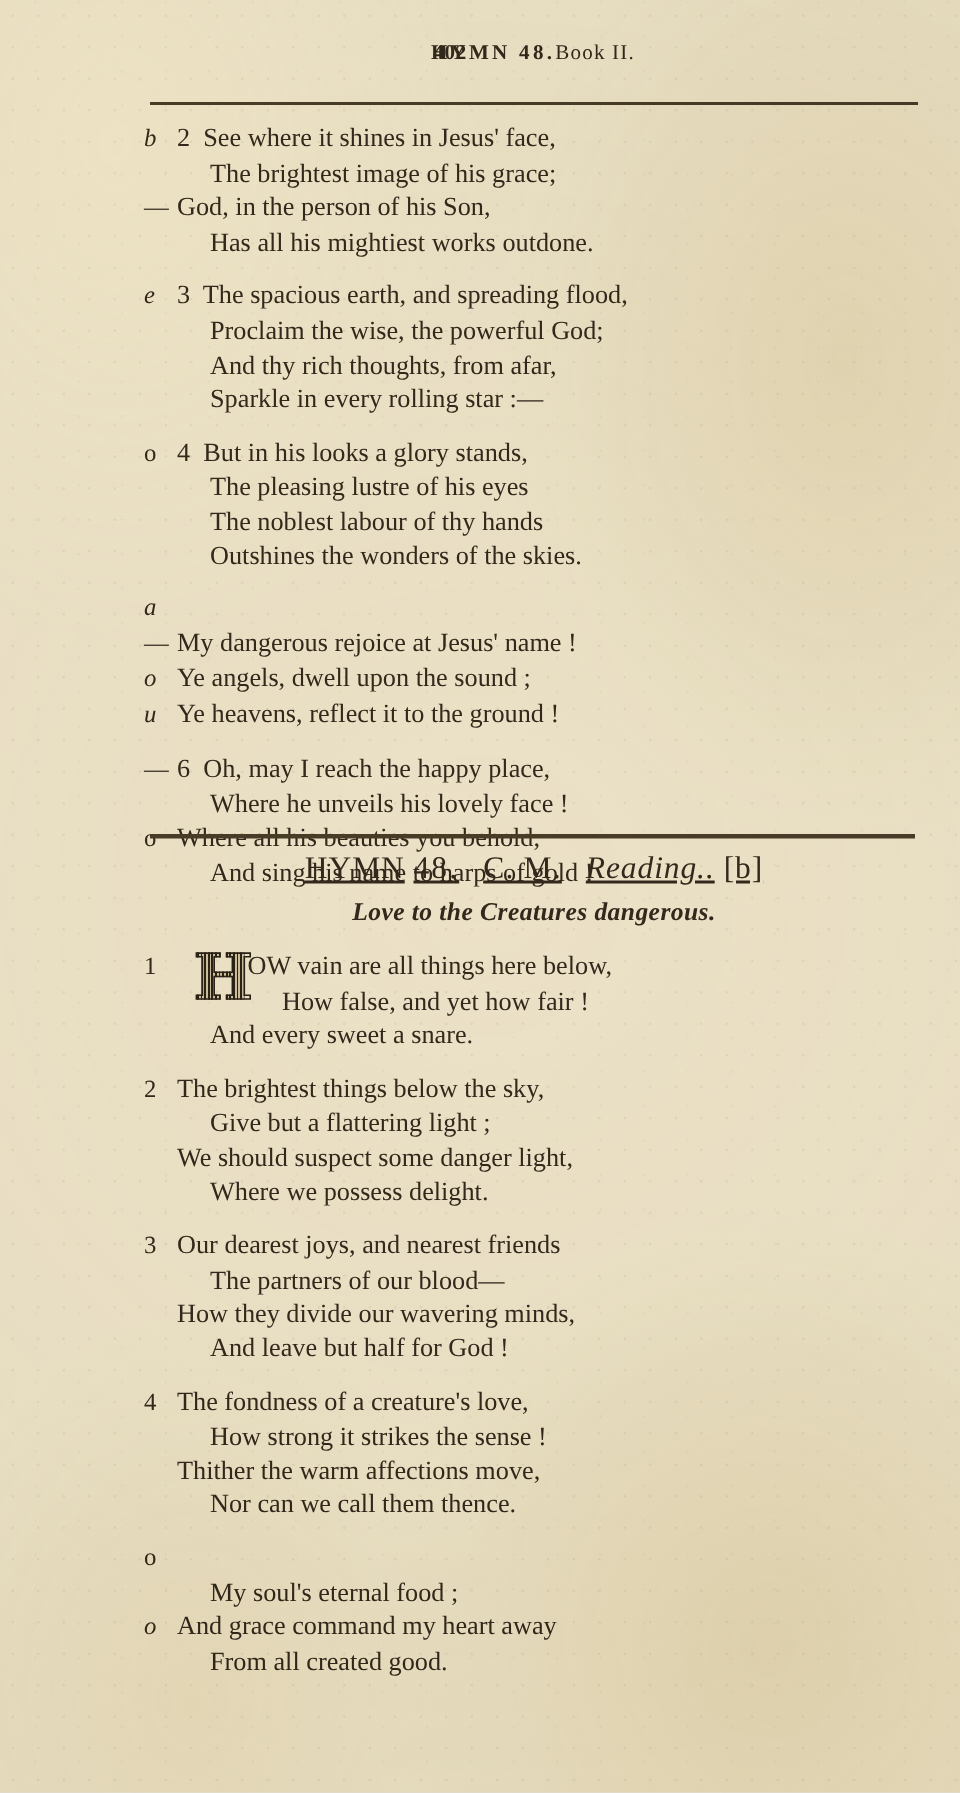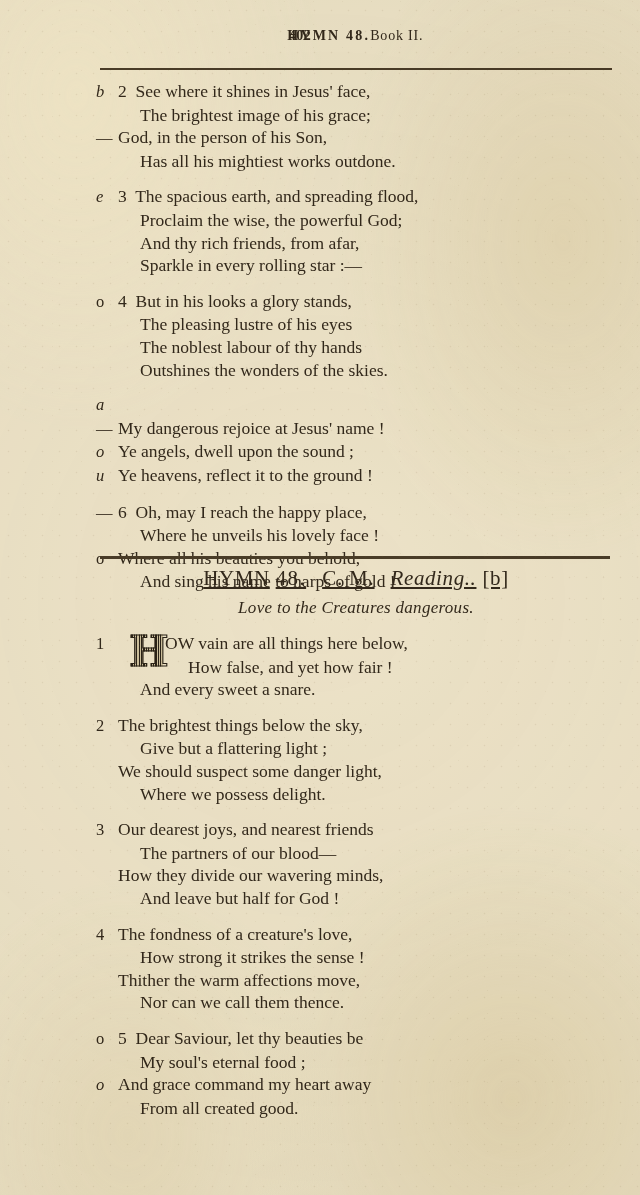--- a/index.html
+++ b/index.html
@@ -111,20 +111,21 @@
   }
   #hymnhead .title .num { letter-spacing: 1.4px; }
   #hymnhead .title .meter { margin-left: 16px; letter-spacing: .8px; }
   #hymnhead .title .tune  { margin-left: 16px; font-style: italic; }
   #hymnhead .title .bracket { margin-left: 6px; }
   #hymnhead .subtitle {
     font-size: 17px;
     font-style: italic;
     margin-top: 7px;
     letter-spacing: .3px;
+    font-weight: bold;
   }
 
   
   #lower { left: 96px; top: 632px; width: 520px; }
   #lower .stanza { margin-bottom: 13px; }
   #lower .vline { font-size: 17.5px; line-height: 22.6px; }
   #lower .mark { width: 22px; }
   #lower .ind { padding-left: 22px; }
 
   
@@ -172,21 +173,21 @@
   <div class="layer" id="upper">
       <div class="stanza">
         <div class="vline"><span class="mark">b</span><span class="txt">2  See where it shines in Jesus' face,</span></div>
         <div class="vline"><span class="mark"></span><span class="txt ind">The brightest image of his grace;</span></div>
         <div class="vline"><span class="mark roman">—</span><span class="txt">God, in the person of his Son,</span></div>
         <div class="vline"><span class="mark"></span><span class="txt ind">Has all his mightiest works outdone.</span></div>
       </div>
       <div class="stanza">
         <div class="vline"><span class="mark">e</span><span class="txt">3  The spacious earth, and spreading flood,</span></div>
         <div class="vline"><span class="mark"></span><span class="txt ind">Proclaim the wise, the powerful God;</span></div>
-        <div class="vline"><span class="mark"></span><span class="txt ind">And thy rich friends, from afar,</span></div>
+        <div class="vline"><span class="mark"></span><span class="txt ind">And thy rich thoughts, from afar,</span></div>
         <div class="vline"><span class="mark"></span><span class="txt ind">Sparkle in every rolling star :—</span></div>
       </div>
       <div class="stanza">
         <div class="vline"><span class="mark roman">o</span><span class="txt">4  But in his looks a glory stands,</span></div>
         <div class="vline"><span class="mark"></span><span class="txt ind">The pleasing lustre of his eyes</span></div>
         <div class="vline"><span class="mark"></span><span class="txt ind">The noblest labour of thy hands</span></div>
         <div class="vline"><span class="mark"></span><span class="txt ind">Outshines the wonders of the skies.</span></div>
       </div>
       <div class="stanza">
         <div class="vline"><span class="mark">a</span></div>
@@ -230,20 +231,20 @@
         <div class="vline"><span class="mark"></span><span class="txt">How they divide our wavering minds,</span></div>
         <div class="vline"><span class="mark"></span><span class="txt ind">And leave but half for God !</span></div>
       </div>
       <div class="stanza">
         <div class="vline"><span class="mark roman">4</span><span class="txt">The fondness of a creature's love,</span></div>
         <div class="vline"><span class="mark"></span><span class="txt ind">How strong it strikes the sense !</span></div>
         <div class="vline"><span class="mark"></span><span class="txt">Thither the warm affections move,</span></div>
         <div class="vline"><span class="mark"></span><span class="txt ind">Nor can we call them thence.</span></div>
       </div>
       <div class="stanza">
-        <div class="vline"><span class="mark roman">o</span><span class="txt">5  Dear Saviour, let thy beauties be</span></div>
+        <div class="vline"><span class="mark roman">o</span></div>
         <div class="vline"><span class="mark"></span><span class="txt ind">My soul's eternal food ;</span></div>
         <div class="vline"><span class="mark">o</span><span class="txt">And grace command my heart away</span></div>
         <div class="vline"><span class="mark"></span><span class="txt ind">From all created good.</span></div>
       </div>
     </div>
 
 </div>
 
 </body></html>

